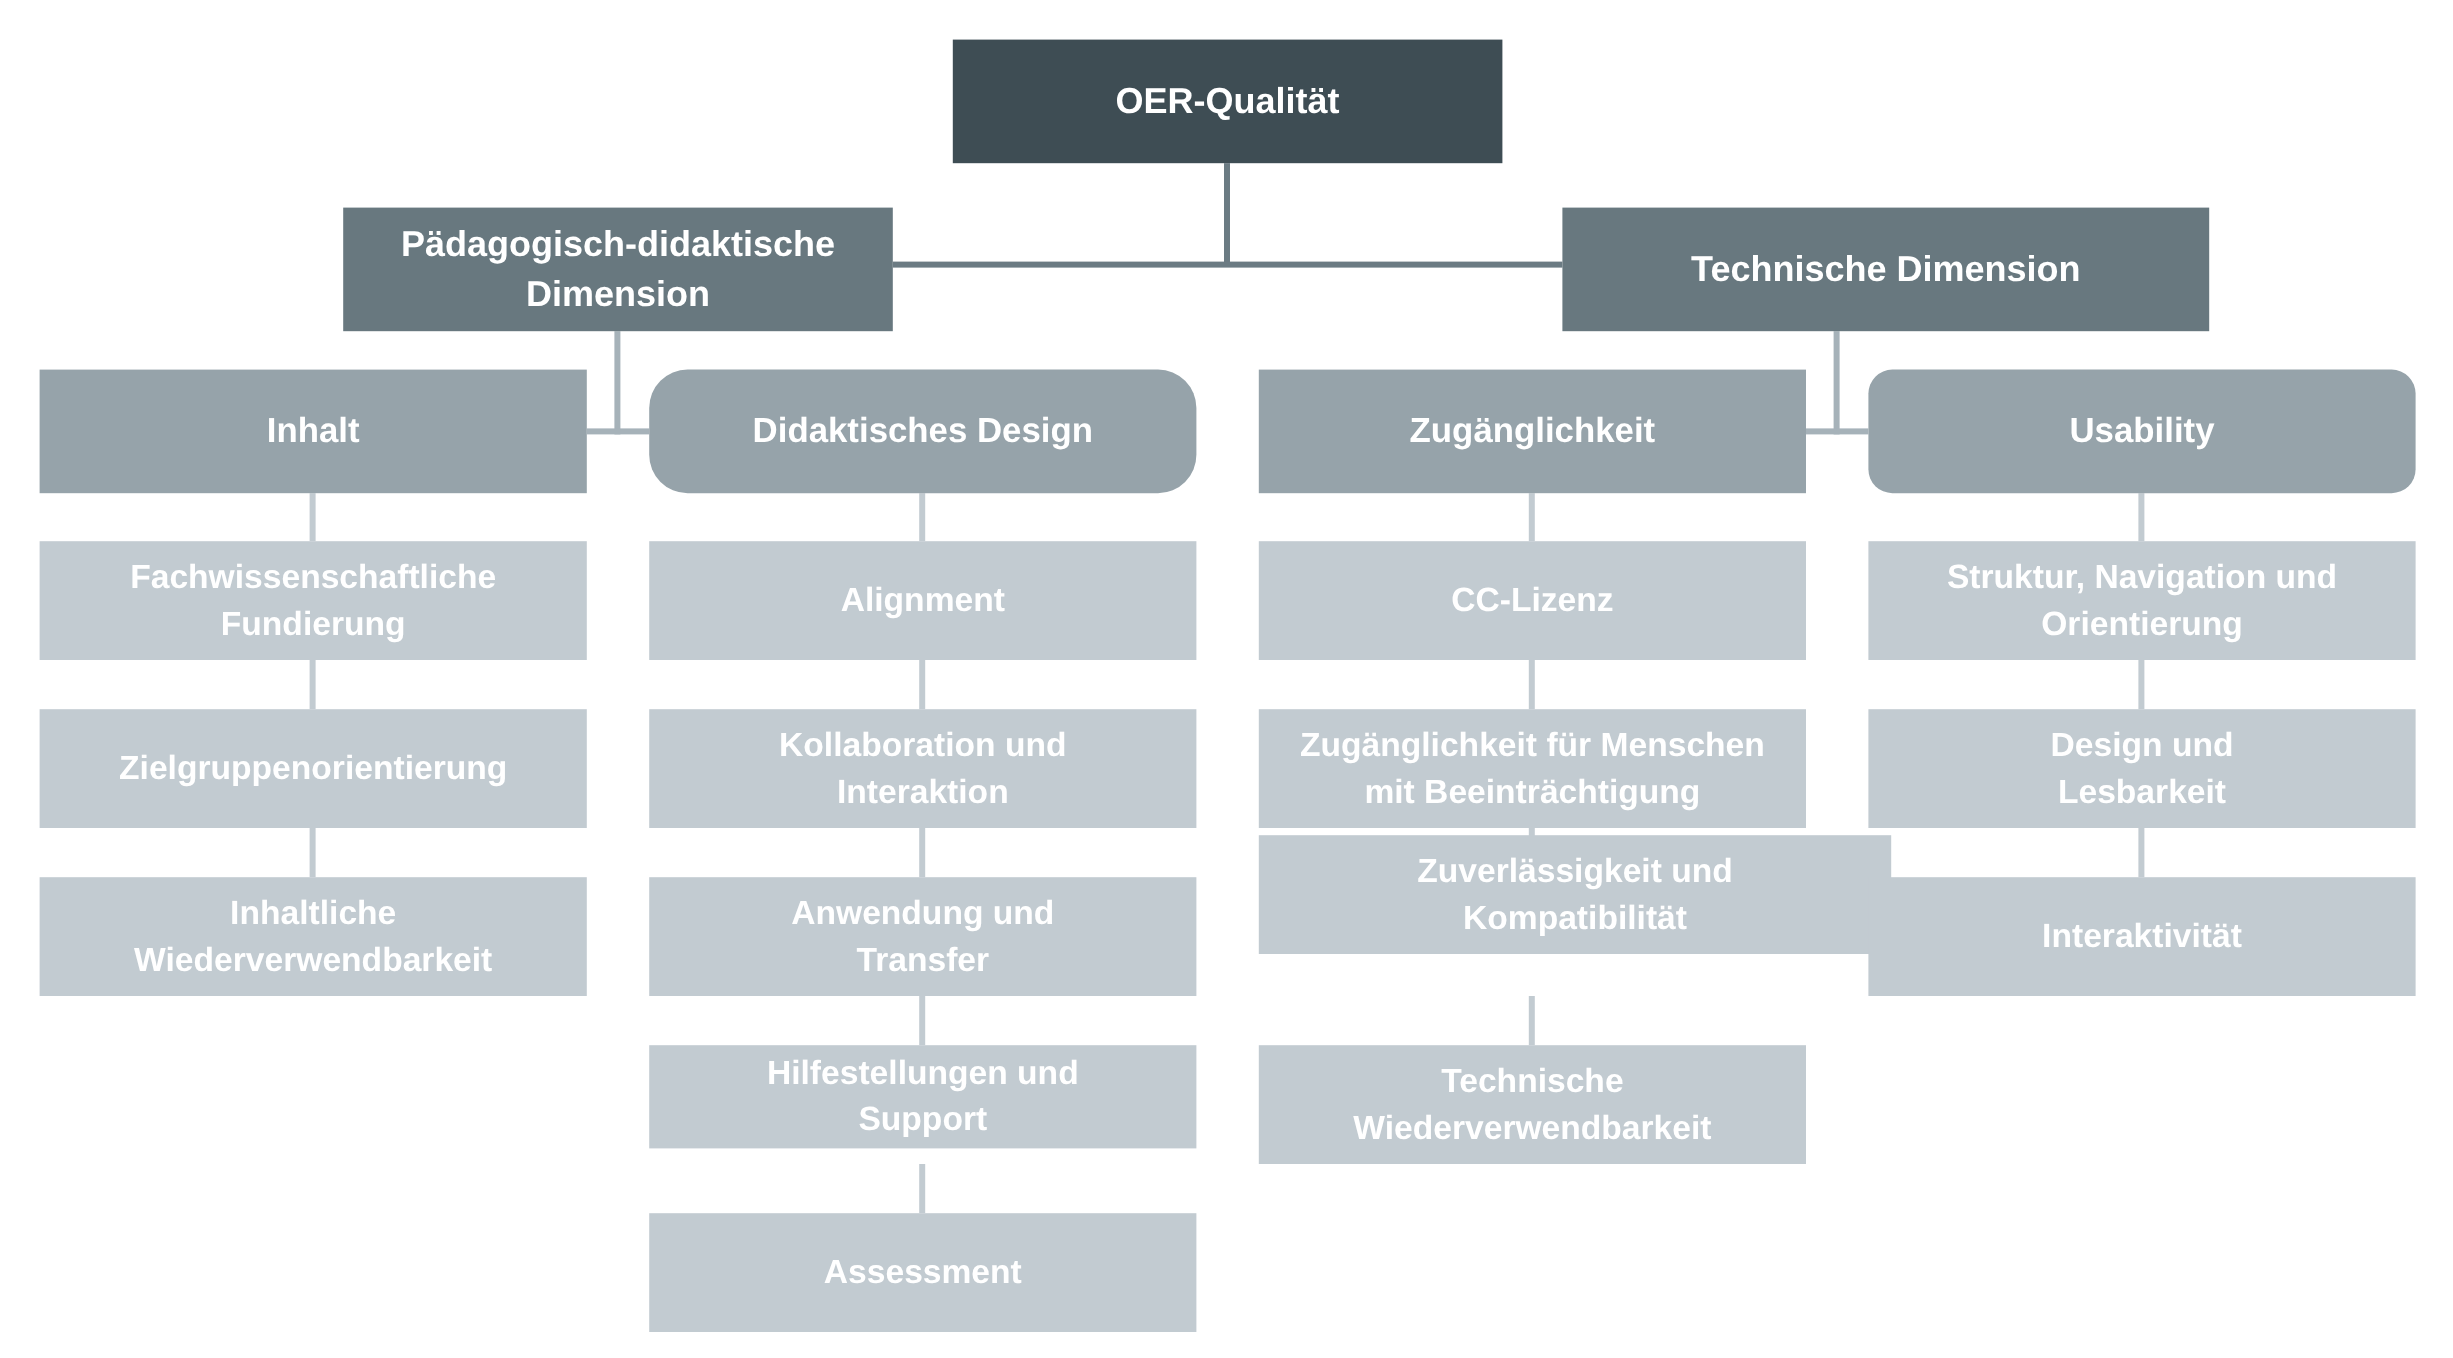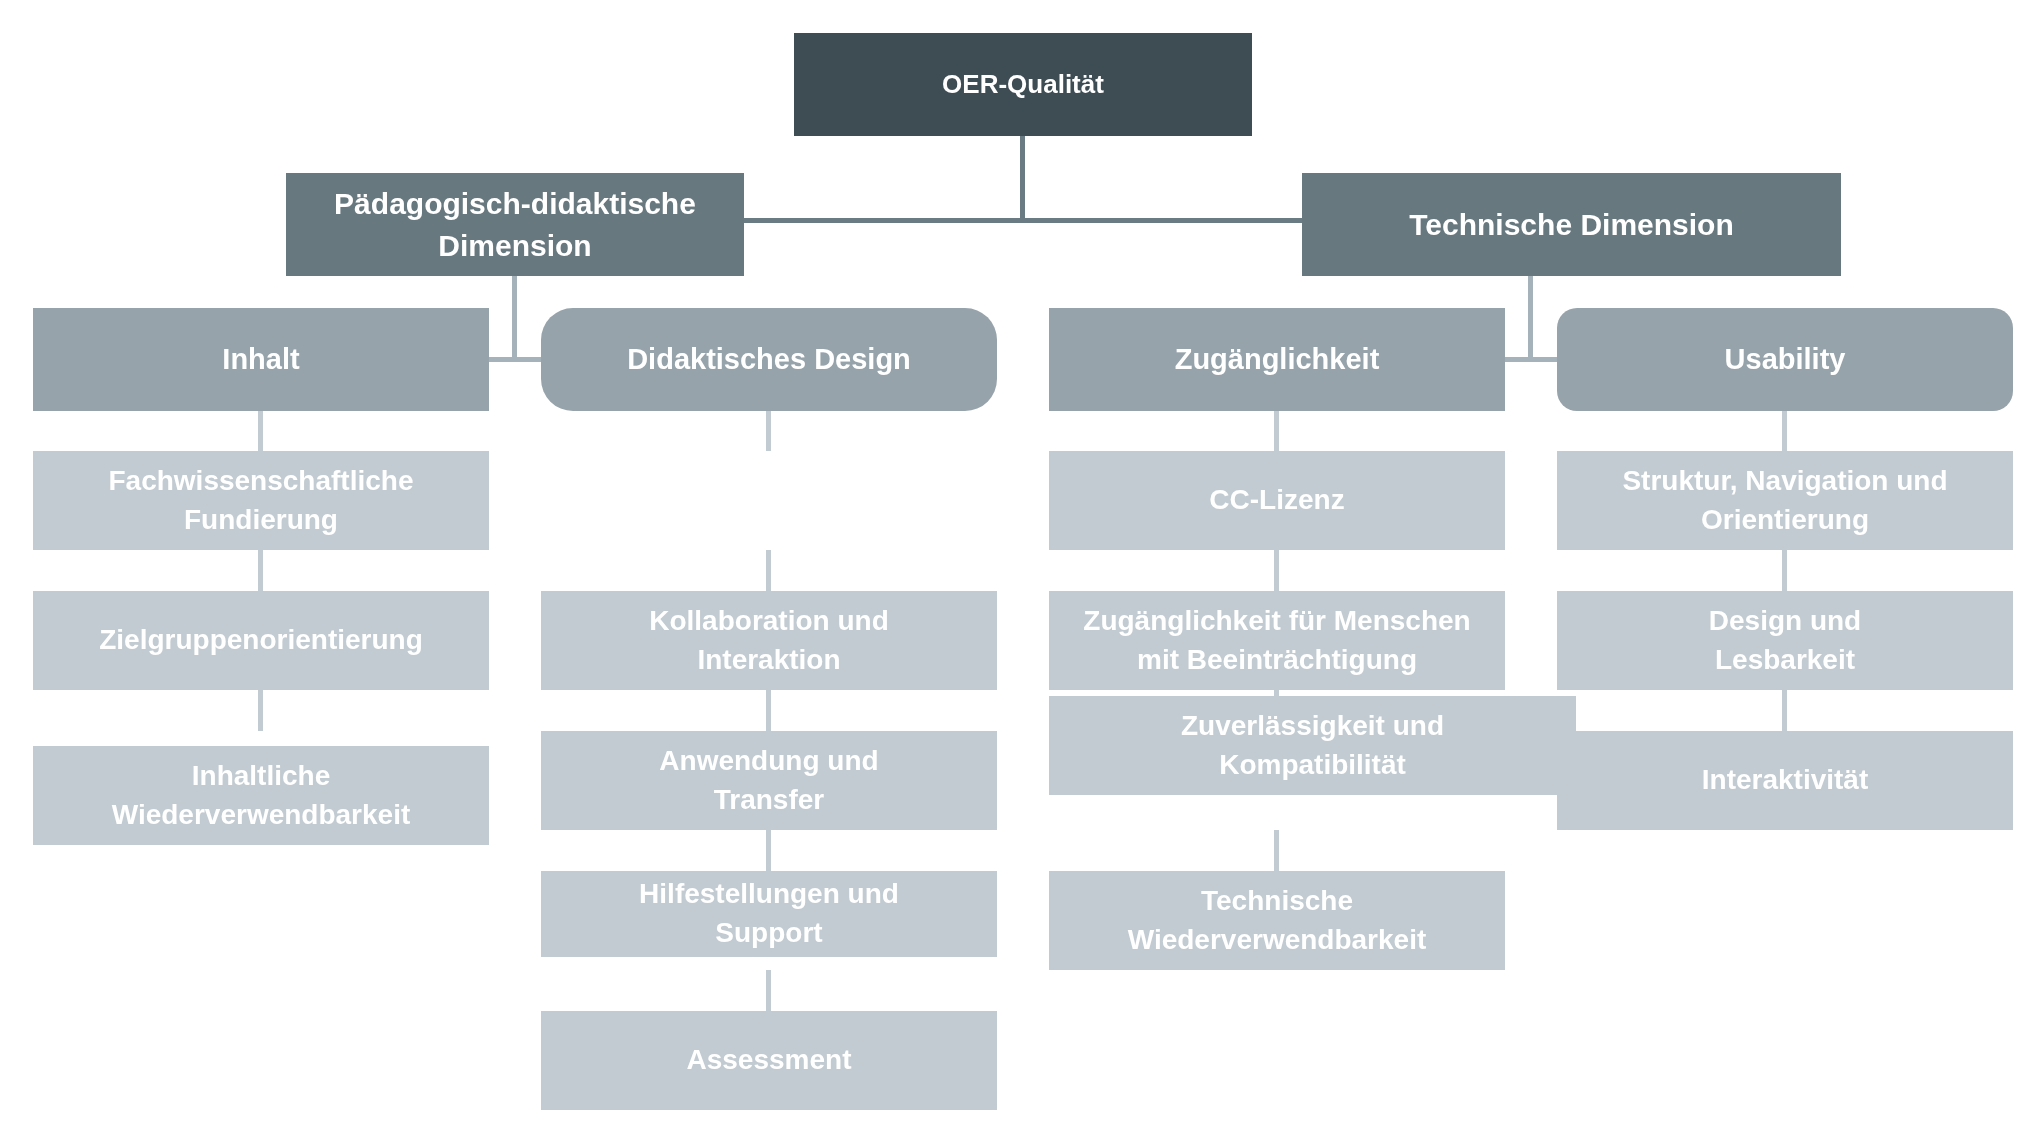--- a/index.html
+++ b/index.html
@@ -22,21 +22,21 @@
     align-items: center;
     justify-content: center;
     text-align: center;
     color: #ffffff;
     font-weight: bold;
     white-space: pre-line;
     line-height: 1.38;
     box-sizing: border-box;
     padding: 0 10px;
   }
-  .lvl1 { background: #3e4d54; font-size: 26px; }
+  .lvl1 { background: #3e4d54; font-size: 30px; }
   .lvl2 { background: #68787f; font-size: 30px; }
   .lvl3 { background: #96a3aa; font-size: 29px; }
   .lvl4 { background: #c2cbd1; font-size: 28px; }
   .line { position: absolute; }
   .line-dark  { background: #6b7b83; }
   .line-mid   { background: #a6b2b9; }
   .line-light { background: #c2cbd1; }
 </style>
 </head>
 <body>
@@ -77,23 +77,24 @@
   <div class="box lvl2" style="left:1302px; top:173px; width:539px; height:103px;">Technische Dimension</div>
 
   <div class="box lvl3" style="left:33px; top:308px; width:456px; height:103px;">Inhalt</div>
   <div class="box lvl3" style="left:541px; top:308px; width:456px; height:103px;border-radius:32px;">Didaktisches Design</div>
   <div class="box lvl3" style="left:1049px; top:308px; width:456px; height:103px;">Zugänglichkeit</div>
   <div class="box lvl3" style="left:1557px; top:308px; width:456px; height:103px;border-radius:20px;">Usability</div>
 
   <div class="box lvl4" style="left:33px; top:451px; width:456px; height:99px;">Fachwissenschaftliche
 Fundierung</div>
   <div class="box lvl4" style="left:33px; top:591px; width:456px; height:99px;">Zielgruppenorientierung</div>
-  <div class="box lvl4" style="left:33px; top:731px; width:456px; height:99px;margin-top:15px;">Inhaltliche
+  <div class="box lvl4" style="left:33px; top:731px; width:456px; height:99px;">Inhaltliche
 Wiederverwendbarkeit</div>
 
+  <div class="box lvl4" style="left:541px; top:451px; width:456px; height:99px;">Alignment</div>
   <div class="box lvl4" style="left:541px; top:591px; width:456px; height:99px;">Kollaboration und
 Interaktion</div>
   <div class="box lvl4" style="left:541px; top:731px; width:456px; height:99px;">Anwendung und
 Transfer</div>
   <div class="box lvl4" style="left:541px; top:871px; width:456px; height:86px;">Hilfestellungen und
 Support</div>
   <div class="box lvl4" style="left:541px; top:1011px; width:456px; height:99px;">Assessment</div>
 
   <div class="box lvl4" style="left:1049px; top:451px; width:456px; height:99px;">CC-Lizenz</div>
   <div class="box lvl4" style="left:1049px; top:591px; width:456px; height:99px;">Zugänglichkeit für Menschen

